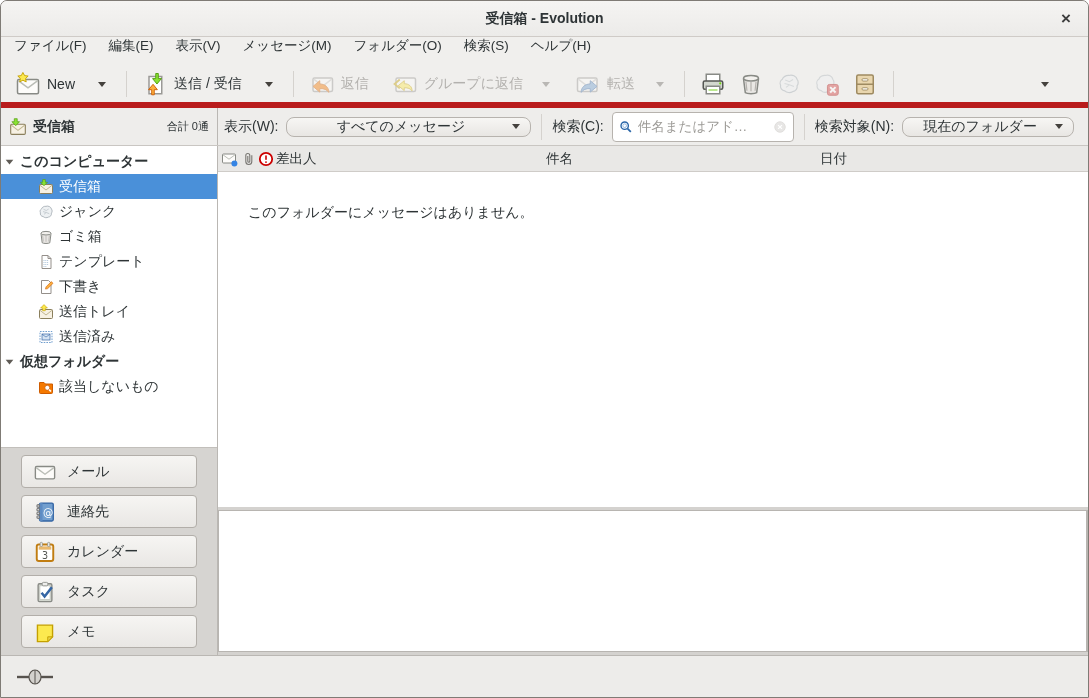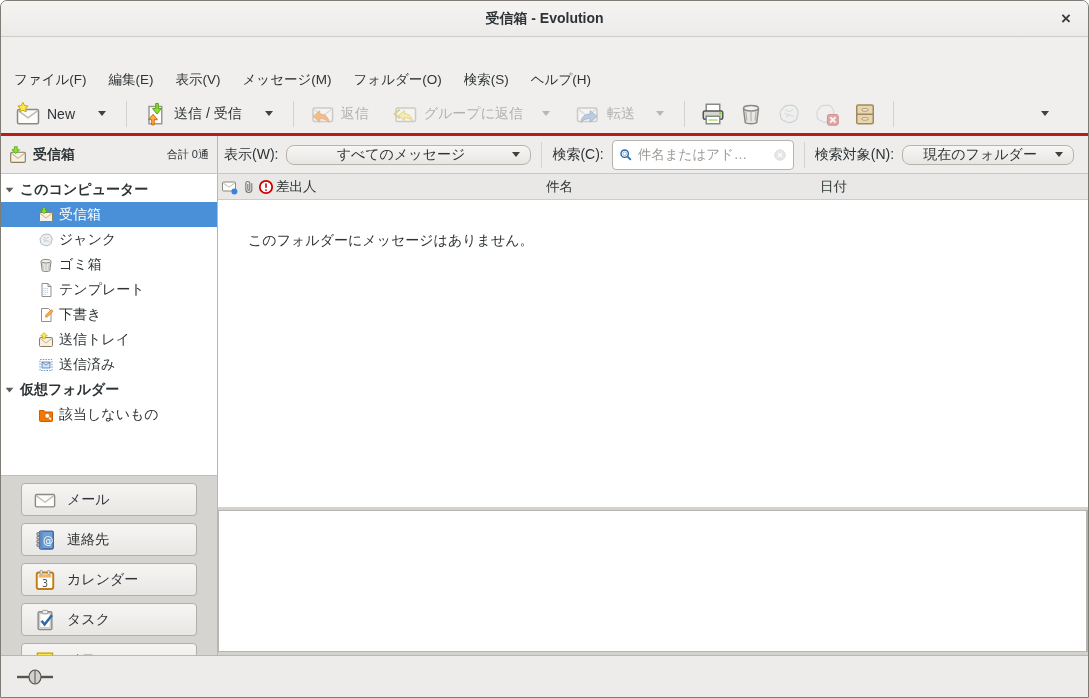--- a/index.html
+++ b/index.html
@@ -20,26 +20,26 @@
     border-bottom:1px solid #cfcbc7;
     display:flex; align-items:center; justify-content:center;
   }
   .titlebar .title { font-weight:bold; font-size:14px; color:#2e3436; }
   .close-btn {
     position:absolute; right:10px; top:6px; width:24px; height:24px;
     display:flex; align-items:center; justify-content:center;
     font-size:17px; font-weight:bold; color:#3d3d3d; border-radius:4px;
   }
   
-  .menubar { height:29px; flex:0 0 29px; display:flex; align-items:center; background:#f0efed; padding-left:2px;margin-top:28px; }
+  .menubar { height:29px; flex:0 0 29px; display:flex; align-items:flex-start; background:#f0efed; padding-left:2px; }
   .menu-item { display:flex; align-items:center; padding:0 11px; font-size:13.5px; }
   
   .toolbar {
     height:42px; flex:0 0 42px; display:flex; align-items:center;
-    background:#f0efed; border-bottom:3px solid #b91c1c; padding:0 8px;
+    background:#f0efed; border-bottom:6px solid #b91c1c; padding:0 8px;
   }
   .tbtn { display:flex; align-items:center; gap:7px; padding:5px 7px; border-radius:3px; background:transparent; border:none; font-size:14px; color:#2e3436; font-family:inherit; }
   .tbtn.disabled { color:#b3b1ae; }
   .tbtn.disabled .icon svg { opacity:.42; }
   .tarrow { width:0; height:0; border-left:4px solid transparent; border-right:4px solid transparent; border-top:5px solid #44413d; margin:0 4px; }
   .tarrow.disabled { border-top-color:#b9b7b4; }
   .tsep { width:1px; height:26px; background:#d5d2ce; margin:0 9px; flex:0 0 1px; }
   .spacer { flex:1; }
   .icon { display:inline-flex; align-items:center; justify-content:center; }
   .icon svg { display:block; }

